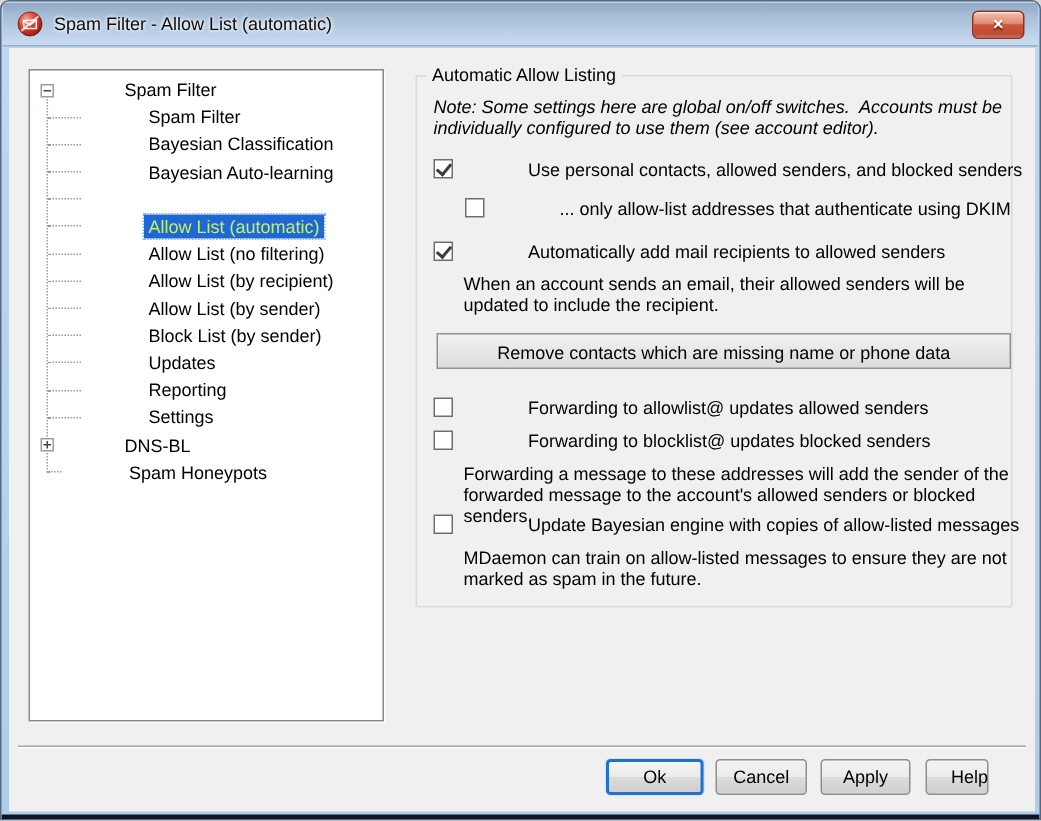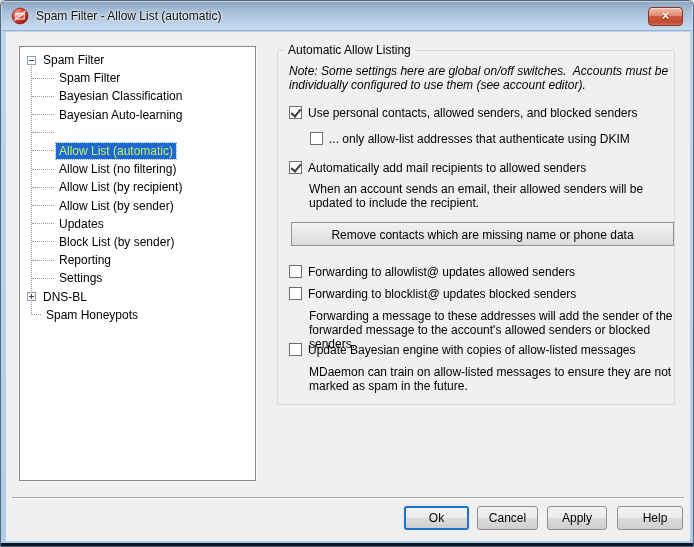--- a/index.html
+++ b/index.html
@@ -20,35 +20,35 @@
     color:#fff;font-size:12px;font-weight:bold;line-height:16px;text-align:center;
     text-shadow:0 1px 1px rgba(60,0,0,.7);box-shadow:inset 0 1px 0 rgba(255,255,255,.5);cursor:pointer;}
   
   .client{position:absolute;left:5px;top:31px;width:684px;height:509px;background:#f0f0f0;}
   
   .tree{position:absolute;left:13px;top:14px;width:237px;height:435px;background:#fff;
     border:1px solid #828790;box-shadow:inset 0 0 0 1px #fff,1px 1px 0 #fdfdfd;
     font-size:12px;color:#000;overflow:hidden;}
   .tree-body{position:relative;padding-top:4px;height:100%;}
   .tree-vline{position:absolute;left:11px;top:16px;height:252px;width:0;border-left:1px dotted #9a9a9a;}
-  .tree-row{position:relative;display:flex;align-items:center;height:18.2px;white-space:nowrap;cursor:default;}
+  .tree-row{position:relative;display:flex;align-items:center;height:18.2px;white-space:nowrap;cursor:default;gap:40px;}
   .expand{position:relative;width:9px;height:9px;margin-left:7px;flex:none;background:#fff;border:1px solid #919fb1;z-index:2;}
   .expand::before{content:"";position:absolute;left:1px;top:3px;width:5px;height:1px;background:#454545;}
   .expand.plus::after{content:"";position:absolute;left:3px;top:1px;width:1px;height:5px;background:#454545;}
   .connector{width:22px;height:9.5px;margin-left:12px;border-bottom:1px dotted #9a9a9a;align-self:flex-start;flex:none;}
   .connector.root{width:10px;margin-left:11px;}
   .tlabel{padding:1px 3px;margin-left:2px;}
   .lvl0 .expand + .tlabel{margin-left:4px;}
   .tree-row.selected .tlabel{background:#1f68d4;color:#bef264;outline:1px dotted #86b3ea;outline-offset:0;}
   
   .groupbox{position:absolute;left:271px;top:18px;width:398px;height:355px;border:1px solid #d9d9d9;
     border-radius:2px;font-size:12px;color:#000;}
   .group-label{position:absolute;top:-8px;left:6px;background:#f0f0f0;padding:0 4px;font-size:12px;}
   .note{position:absolute;left:11px;top:13px;width:386px;line-height:14px;white-space:pre-wrap;font-style:italic;}
-  .cb-row{position:absolute;display:flex;align-items:flex-start;cursor:default;}
+  .cb-row{position:absolute;display:flex;align-items:flex-start;cursor:default;gap:44px;}
   .checkbox{width:13px;height:13px;border:1px solid #6e6e6e;background:#fff;position:relative;flex:none;margin-right:6px;}
   .checkbox.checked::after{content:"";position:absolute;left:3px;top:0px;width:4px;height:8px;
     border:solid #3c3c3c;border-width:0 2px 2px 0;transform:rotate(40deg);}
   .cb-label{line-height:14px;white-space:nowrap;}
   .desc{position:absolute;left:31px;line-height:14px;color:#000;}
   .wide-btn{position:absolute;left:13px;width:383px;height:24px;border:1px solid #919191;
     background:linear-gradient(to bottom,#f2f2f2,#e5e5e5 60%,#dcdcdc);font-size:12px;color:#000;
     text-align:center;line-height:22px;cursor:pointer;font-family:"Liberation Sans",sans-serif;}
   
   .separator{position:absolute;left:6px;top:465px;width:672px;height:2px;
@@ -119,25 +119,25 @@
           <div class="tree-row lvl1">
             <span class="connector"></span>
             <span class="tlabel">Allow List (by recipient)</span>
           </div>
           <div class="tree-row lvl1">
             <span class="connector"></span>
             <span class="tlabel">Allow List (by sender)</span>
           </div>
           <div class="tree-row lvl1">
             <span class="connector"></span>
+            <span class="tlabel">Block List (by sender)</span>
+          </div>
+          <div class="tree-row lvl1">
+            <span class="connector"></span>
             <span class="tlabel">Updates</span>
-          </div>
-          <div class="tree-row lvl1">
-            <span class="connector"></span>
-            <span class="tlabel">Block List (by sender)</span>
           </div>
           <div class="tree-row lvl1">
             <span class="connector"></span>
             <span class="tlabel">Reporting</span>
           </div>
           <div class="tree-row lvl1">
             <span class="connector"></span>
             <span class="tlabel">Settings</span>
           </div>
           <div class="tree-row lvl0">
@@ -193,16 +193,16 @@
       </div>
 
       <div class="desc" style="top:314px;width:386px;">MDaemon can train on allow-listed messages to ensure they are not marked as spam in the future.</div>
     </div>
 
     <div class="separator"></div>
 
     <button class="btn default" style="left:398px;width:65px;">Ok</button>
     <button class="btn" style="left:471px;width:61px;">Cancel</button>
     <button class="btn" style="left:541px;width:60px;">Apply</button>
-    <button class="btn" style="left:611px;width:66px;padding-left:16px;">Help</button>
+    <button class="btn" style="left:611px;width:42px;padding-left:16px;">Help</button>
 
   </div>
 </div>
 
 </body></html>

